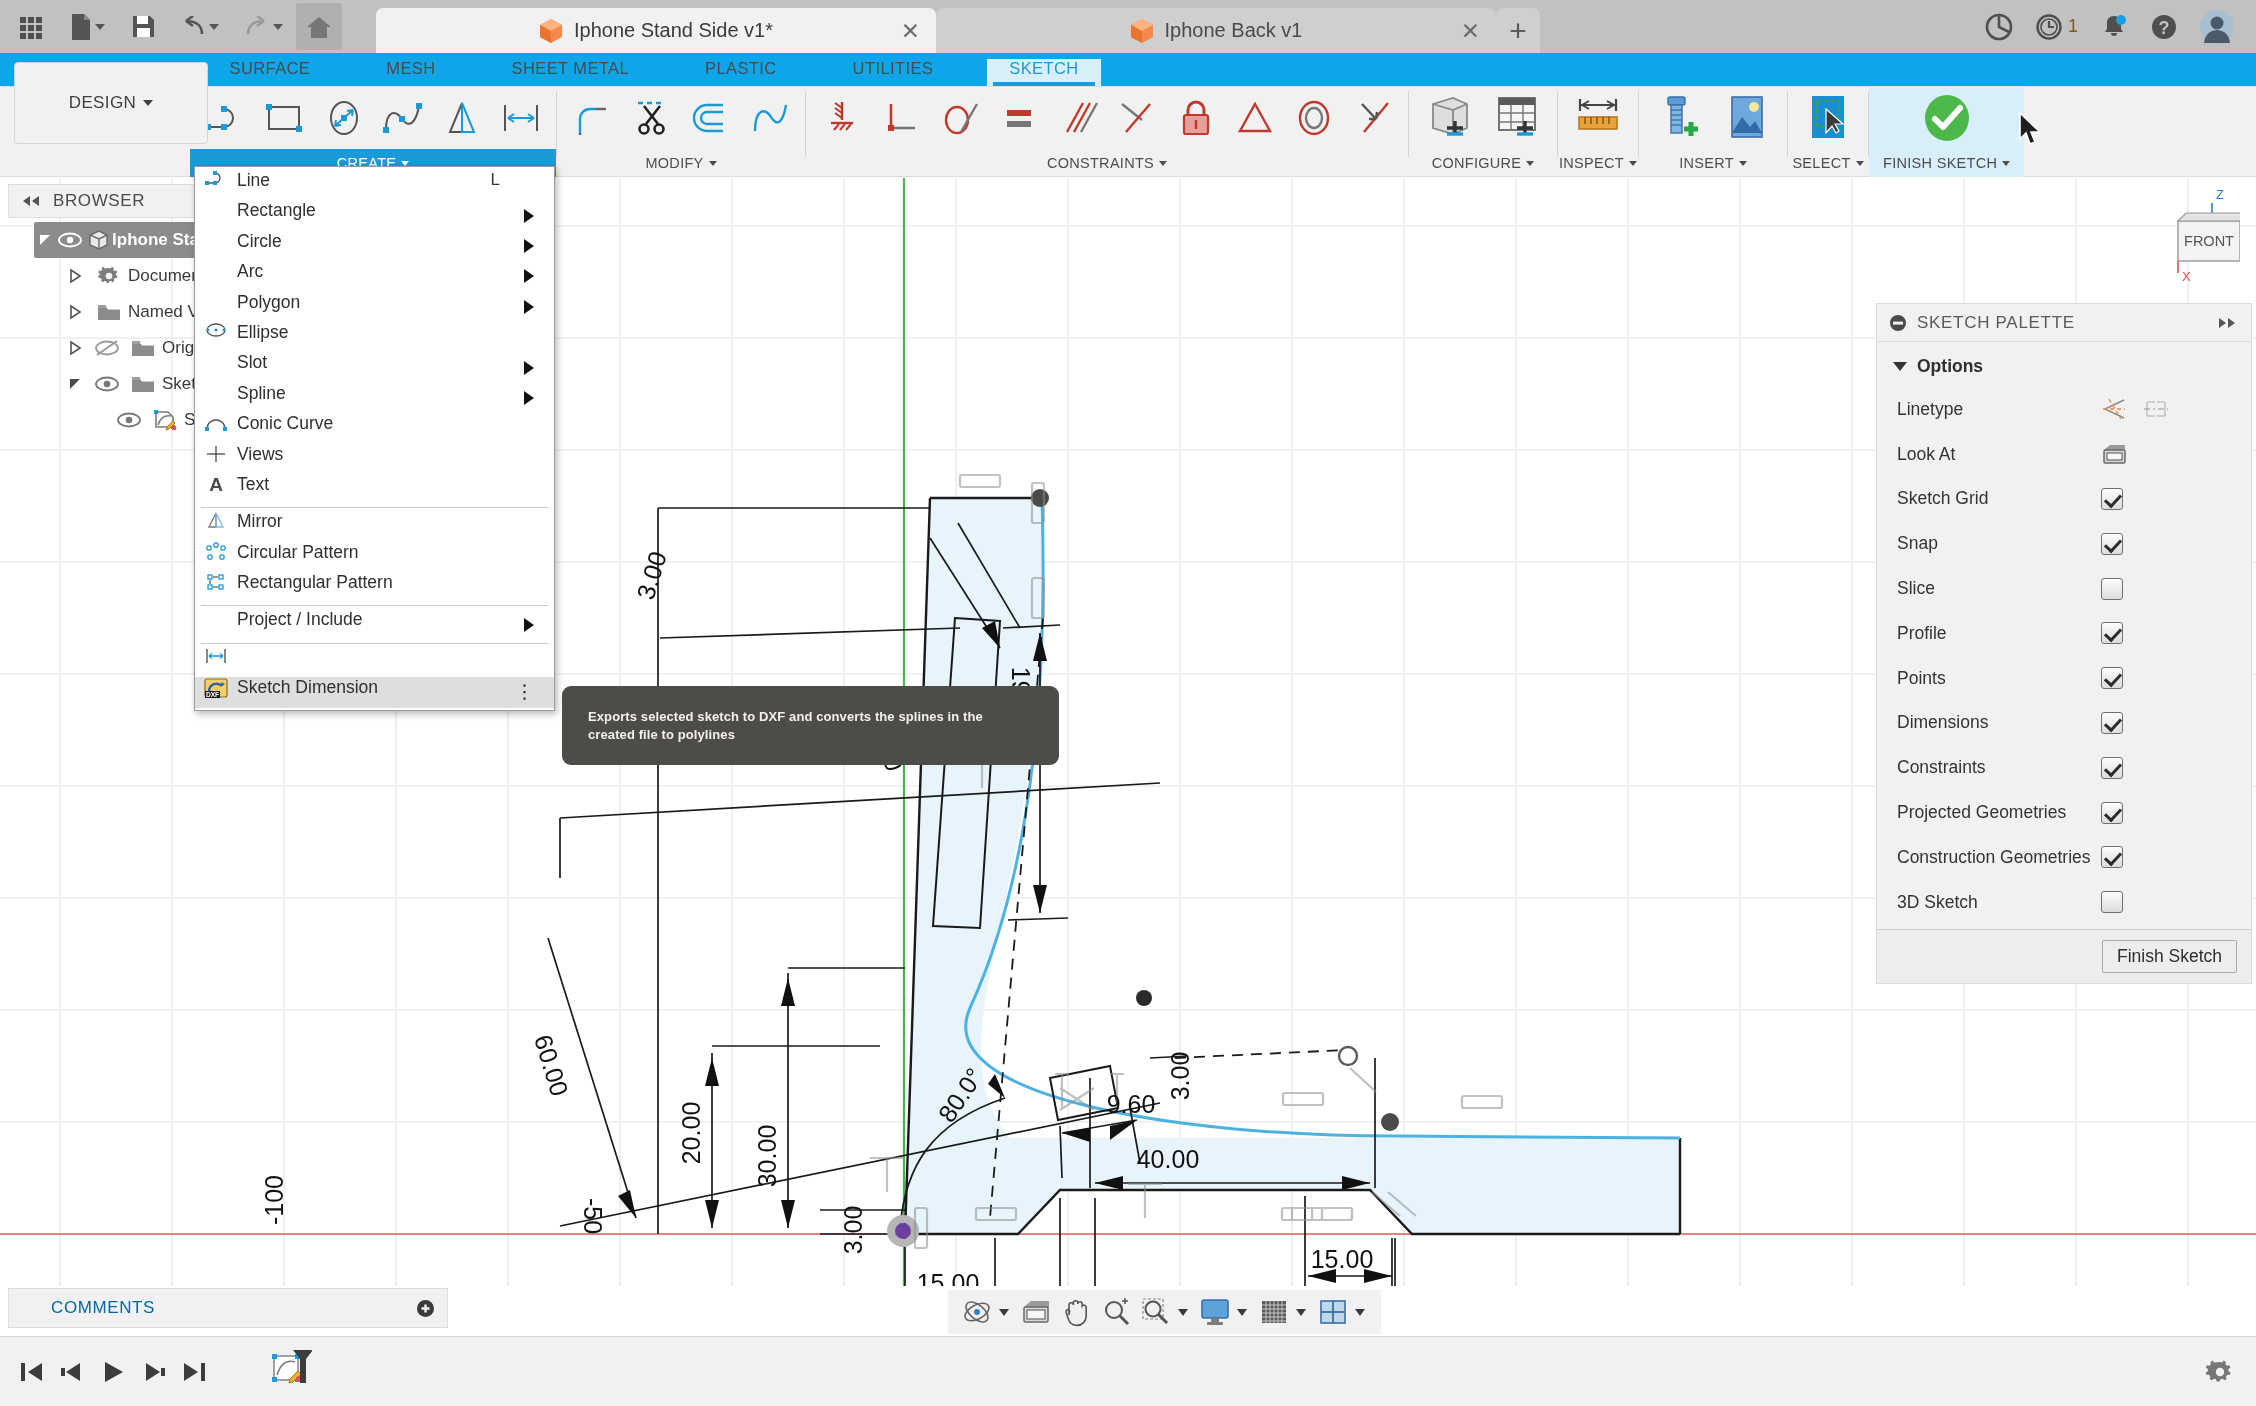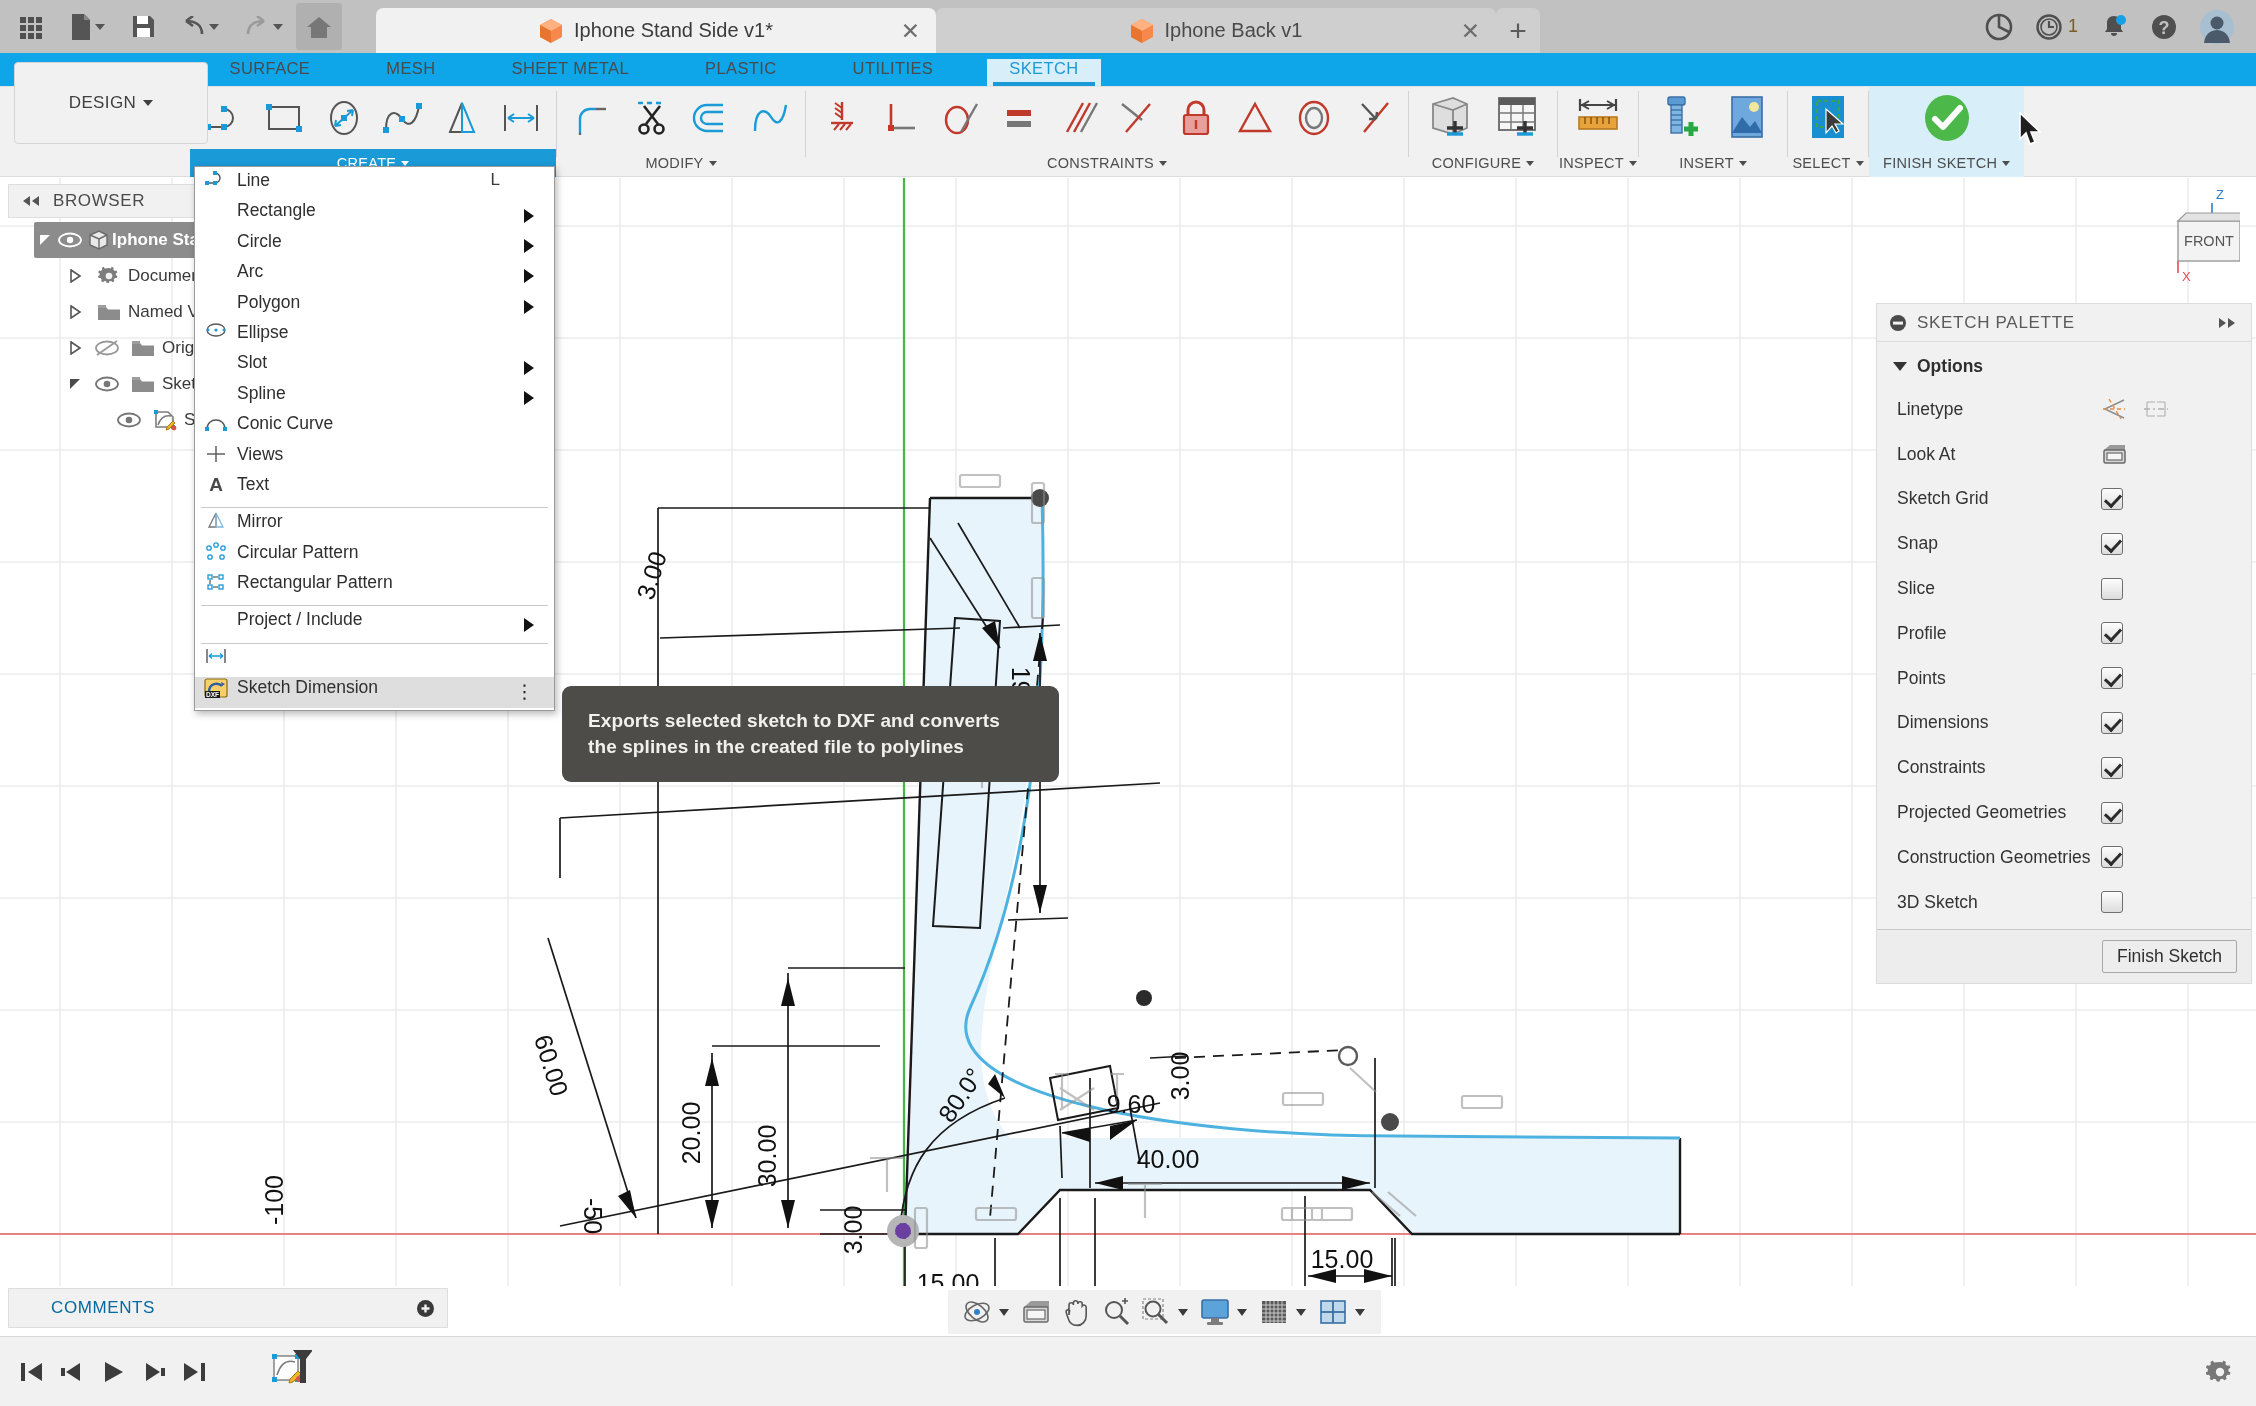--- a/index.html
+++ b/index.html
@@ -128,21 +128,21 @@
     width:0;height:0;border-top:7px solid transparent;border-bottom:7px solid transparent;border-left:10px solid #111;
   }
   .mitem.hl { background:#dedede; }
   .mitem .mdots { position:absolute; right:20px; top:50%; transform:translateY(-50%); color:#222; font-size:19px; letter-spacing:0; line-height:.55;}
   .msep { height:1px; background:#c9c9c9; margin:3px 6px; }
 
   
   .tooltip {
     position:absolute; left:562px; top:686px; width:497px;
     background:#4e4c49; color:#f2f0ee; border-radius:9px;
-    padding:22px 26px; font-size:19px; line-height:1.36; font-weight:bold;
+    padding:22px 26px; font-size:13px; line-height:1.36; font-weight:bold;
     z-index:45; letter-spacing:.1px;
   }
 
   
   .palette {
     position:absolute; left:1876px; top:303px; width:376px; z-index:20;
     background:#f1f1f1; border:1px solid #dcdcdc;
   }
   .pal-head {
     height:38px; display:flex; align-items:center; gap:10px; padding:0 12px;

